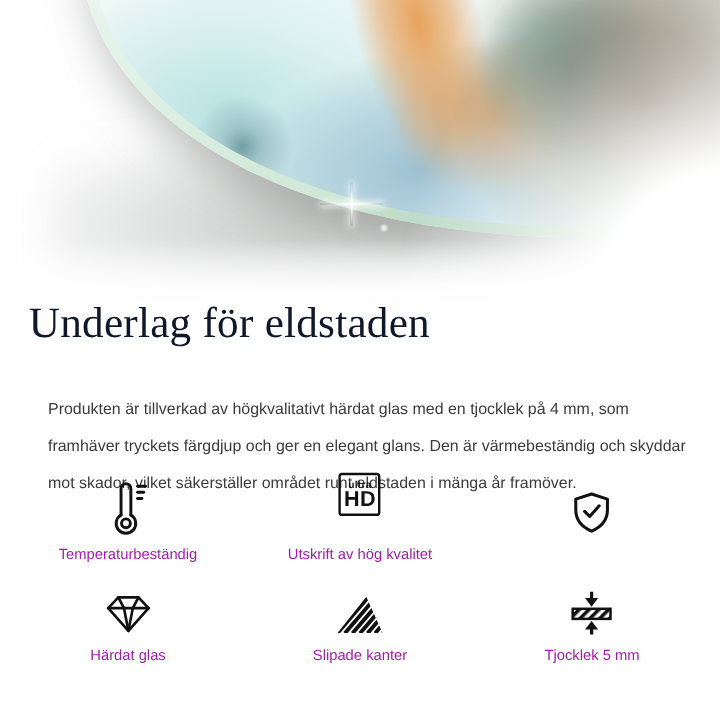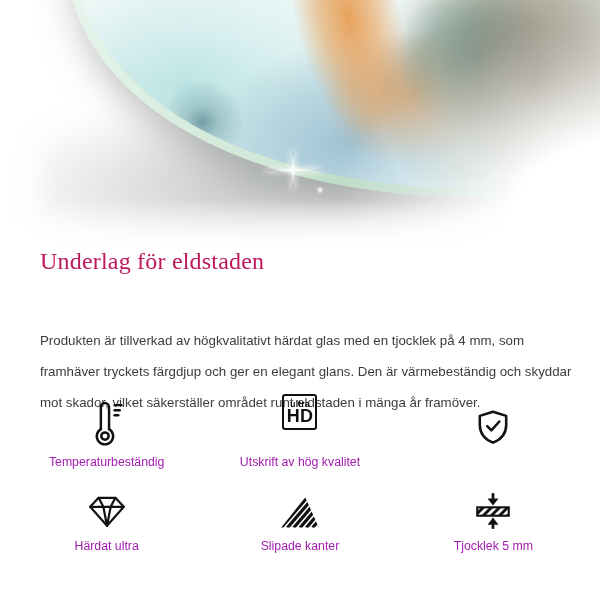--- a/index.html
+++ b/index.html
@@ -63,24 +63,24 @@
     background:linear-gradient(180deg,rgba(255,255,255,0),#ffffff 45%,#ffffff 55%,rgba(255,255,255,0));
     box-shadow:0 0 6px 1px rgba(255,255,255,0.85);
   }
   .sparkle-dot{
     position:absolute;left:316px;top:186px;width:8px;height:8px;border-radius:50%;
     background:radial-gradient(circle,#ffffff 0%,rgba(255,255,255,0) 70%);
   }
 
   
   .heading{
-    position:absolute;left:40px;top:227px;
+    position:absolute;left:24px;top:227px;
     font-family:"Liberation Serif", serif;
-    font-size:24px;line-height:37px;font-weight:400;
-    color:#be185d;letter-spacing:0.2px;
+    font-size:36px;line-height:37px;font-weight:400;
+    color:#0f172a;letter-spacing:0.2px;
   }
   .heading span{display:block;}
   .paragraph{
     position:absolute;left:40px;top:312px;width:534px;
     font-size:13.3px;line-height:31px;color:#3c3c3c;
   }
 
   
   .features{
     position:absolute;left:10px;top:398px;width:580px;
@@ -162,21 +162,21 @@
 
   <div class="feature">
     <div class="icon-box">
       <svg width="42" height="37" viewBox="0 0 40 34" fill="none" stroke="#111111" stroke-width="2.1" stroke-linecap="round" stroke-linejoin="round">
         <path d="M12 4 H28 L36 12.5 L20 30.5 L4 12.5 Z"></path>
         <path d="M4 12.5 H36"></path>
         <path d="M12 4 L16.5 12.5 L20 30.5"></path>
         <path d="M28 4 L23.5 12.5 L20 30.5"></path>
       </svg>
     </div>
-    <div class="feature-label">Härdat ultra</div>
+    <div class="feature-label">Härdat glas</div>
   </div>
 
   <div class="feature">
     <div class="icon-box">
       <svg width="42" height="36" viewBox="0 0 40 34" fill="none">
         <defs>
           <clipPath id="bevelClip">
               <polygon points="2,32 38,32 25,3"></polygon>
             </clipPath>
         </defs>

